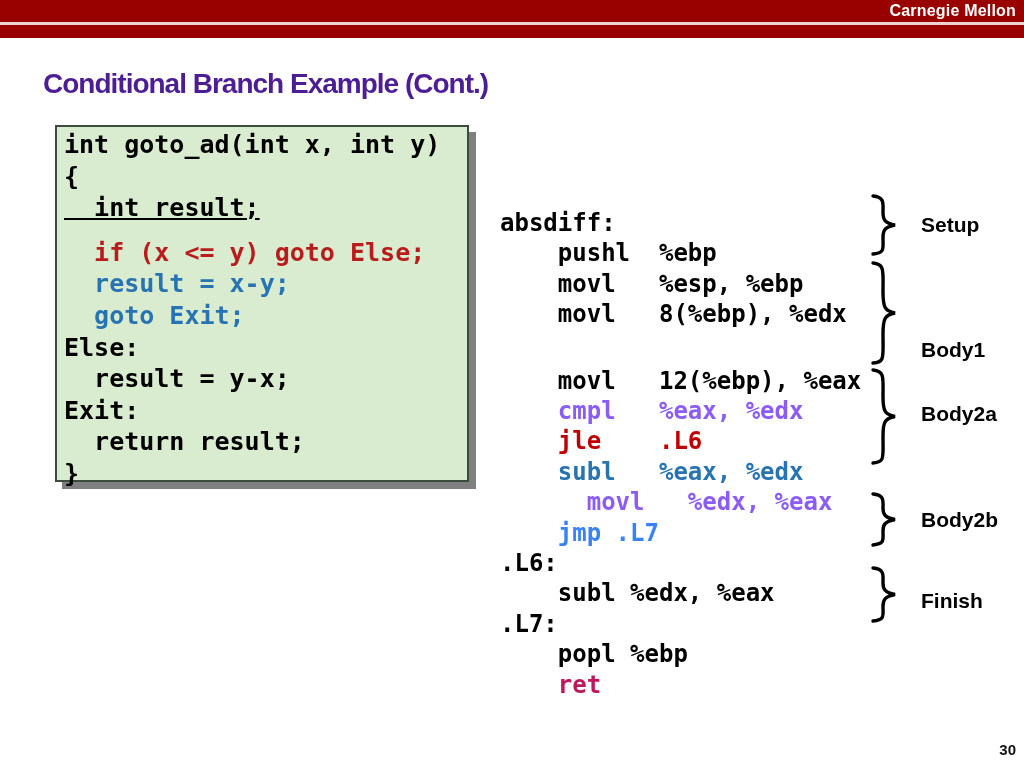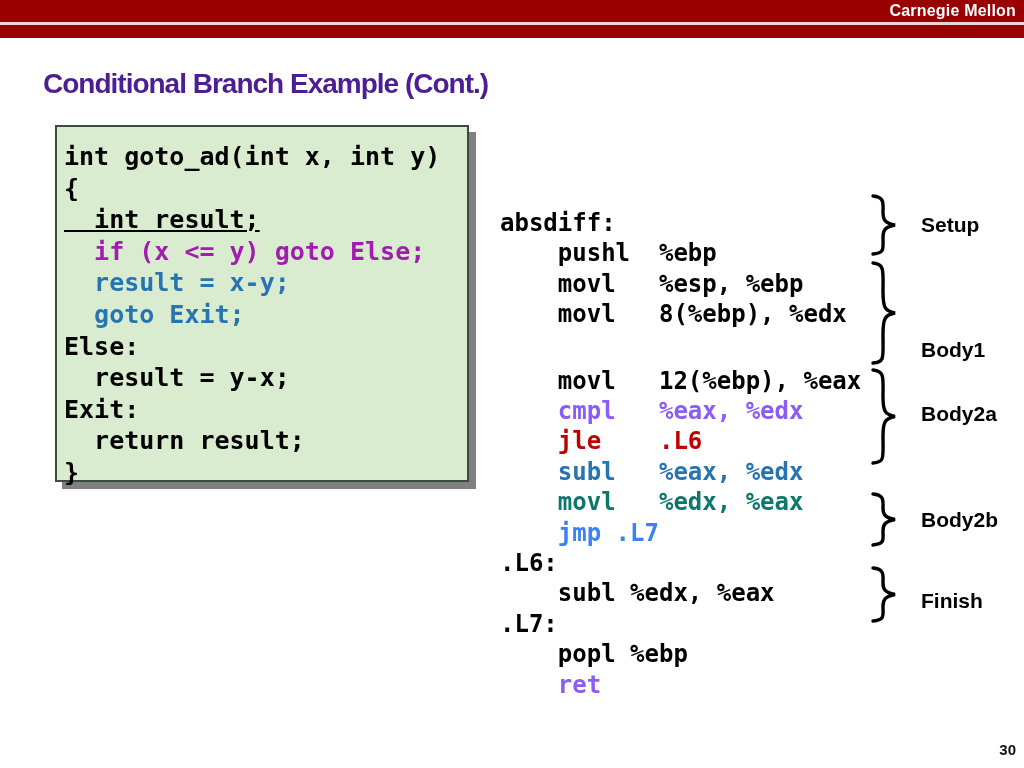--- a/index.html
+++ b/index.html
@@ -19,21 +19,21 @@
   }
   .title {
     position:absolute; left:43px; top:68px;
     font-size:28px; font-weight:bold; color:#4c1d95; letter-spacing:-1px;
     white-space:nowrap;
   }
   .codebox {
     position:absolute; left:55px; top:125px; width:414px; height:357px;
     background:#d9ecd0; border:2px solid #3c4c3c;
     box-shadow:7px 7px 0 #808080;
-    padding:14px 0 0 7px;
+    padding:2px 0 0 7px;
   }
   .cl {
     white-space:pre;
     font-family:"DejaVu Sans Mono","Liberation Mono",monospace;
     font-weight:bold;
   }
   .codebox .cl { font-size:25px; line-height:31.6px; }
   .asm {
     position:absolute; left:500px; top:160px;
   }
@@ -58,47 +58,47 @@
     <span class="brand">Carnegie Mellon</span>
   </div>
 
   <h1 class="title">Conditional Branch Example (Cont.)</h1>
 
   <div class="codebox">
     <div id="c-lines">
         <div class="cl" style="color: rgb(0, 0, 0);">int goto_ad(int x, int y)</div>
         <div class="cl" style="color: rgb(0, 0, 0);">{</div>
         <div class="cl" style="color: rgb(0, 0, 0); text-decoration: underline;">  int result;</div>
-        <div class="cl" style="color: #a21caf;">  if (x &lt;= y) goto Else;</div>
+        <div class="cl" style="color: #b91c1c; margin-top: 13px;">  if (x &lt;= y) goto Else;</div>
         <div class="cl" style="color: rgb(40, 116, 178);">  result = x-y;</div>
         <div class="cl" style="color: rgb(40, 116, 178);">  goto Exit;</div>
         <div class="cl" style="color: rgb(0, 0, 0);">Else:</div>
         <div class="cl" style="color: rgb(0, 0, 0);">  result = y-x;</div>
         <div class="cl" style="color: rgb(0, 0, 0);">Exit:</div>
         <div class="cl" style="color: rgb(0, 0, 0);">  return result;</div>
         <div class="cl" style="color: rgb(0, 0, 0);">}</div>
       </div>
   </div>
 
   <div class="asm" id="asm-lines">
       <div class="cl" style="color: rgb(0, 0, 0); margin-top: 48px;">absdiff:</div>
       <div class="cl" style="color: rgb(0, 0, 0);">    pushl  %ebp</div>
       <div class="cl" style="color: rgb(0, 0, 0);">    movl   %esp, %ebp</div>
       <div class="cl" style="color: rgb(0, 0, 0);">    movl   8(%ebp), %edx</div>
       <div class="cl" style="color: rgb(0, 0, 0); margin-top: 36px;">    movl   12(%ebp), %eax</div>
       <div class="cl" style="color: #8b5cf6;">    cmpl   %eax, %edx</div>
       <div class="cl" style="color: rgb(192, 0, 0);">    jle    .L6</div>
       <div class="cl" style="color: rgb(40, 116, 178);">    subl   %eax, %edx</div>
-      <div class="cl" style="color: #0f766e;">    movl   %edx, %eax</div>
+      <div class="cl" style="color: #8b5cf6; text-align: center;">    movl   %edx, %eax</div>
       <div class="cl" style="color: #3b82f6;">    jmp .L7</div>
       <div class="cl" style="color: rgb(0, 0, 0);">.L6:</div>
       <div class="cl" style="color: rgb(0, 0, 0);">    subl %edx, %eax</div>
       <div class="cl" style="color: rgb(0, 0, 0);">.L7:</div>
       <div class="cl" style="color: rgb(0, 0, 0);">    popl %ebp</div>
-      <div class="cl" style="color: #8b5cf6;">    ret</div>
+      <div class="cl" style="color: #be185d;">    ret</div>
     </div>
 
   <svg class="brace" width="34" height="64" style="top:193px">
       <path d="M7 3 C19 4 17 11 17 19.2 C17 27.0 19 30.0 29 32.0 C19 34.0 17 37.0 17 44.8 C17 56.0 19 60.0 7 61.0"></path>
     </svg>
   <svg class="brace" width="34" height="106" style="top:260px">
       <path d="M7 3 C19 4 17 11 17 31.8 C17 48.0 19 51.0 29 53.0 C19 55.0 17 58.0 17 74.2 C17 98.0 19 102.0 7 103.0"></path>
     </svg>
   <svg class="brace" width="34" height="99" style="top:367px">
       <path d="M7 3 C19 4 17 11 17 29.7 C17 44.5 19 47.5 29 49.5 C19 51.5 17 54.5 17 69.3 C17 91.0 19 95.0 7 96.0"></path>

